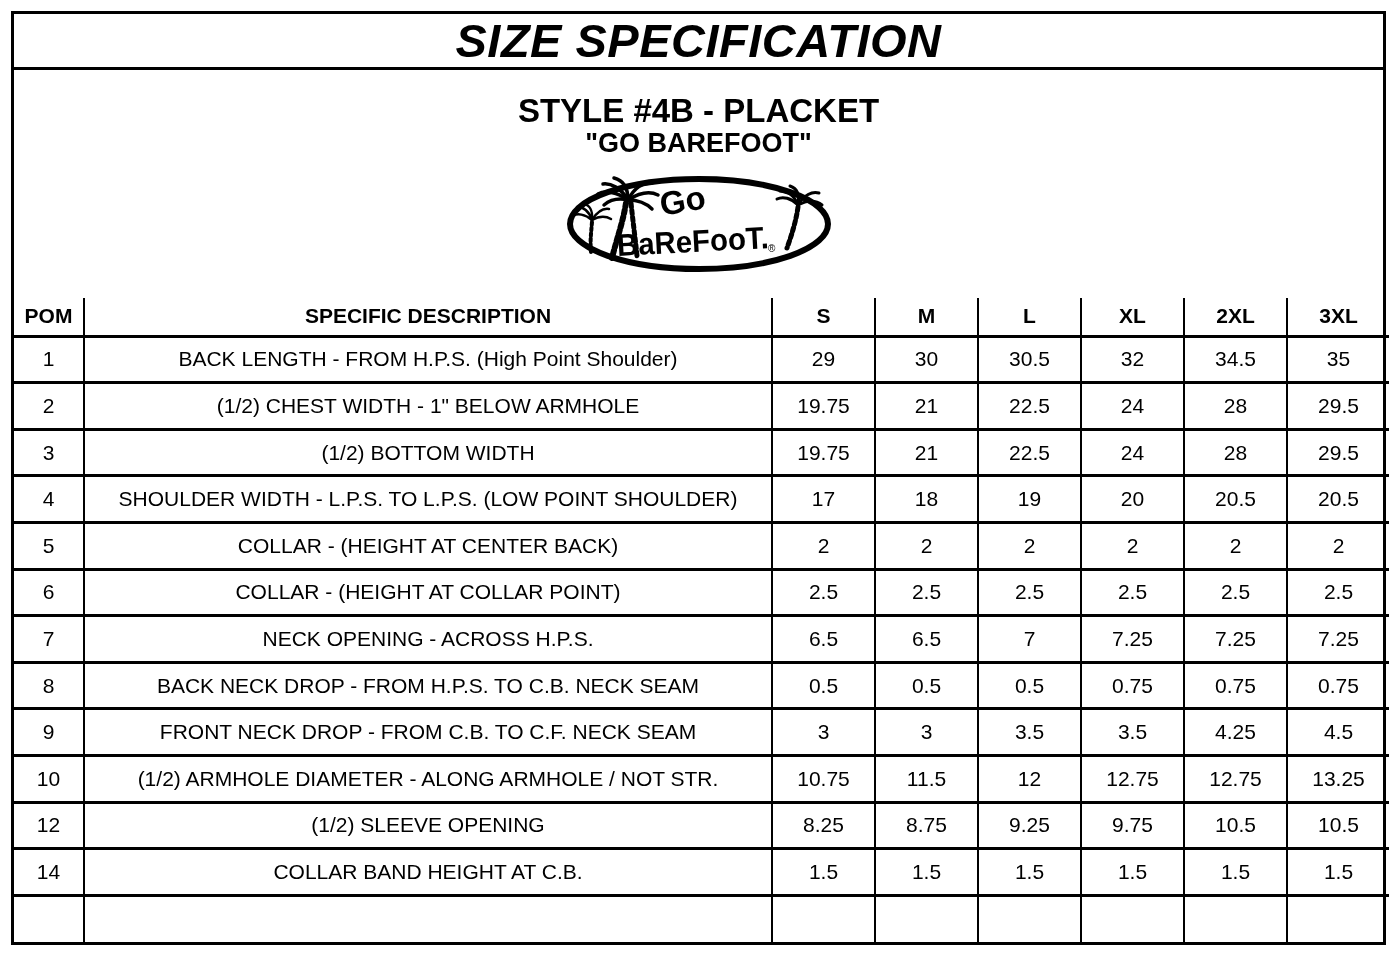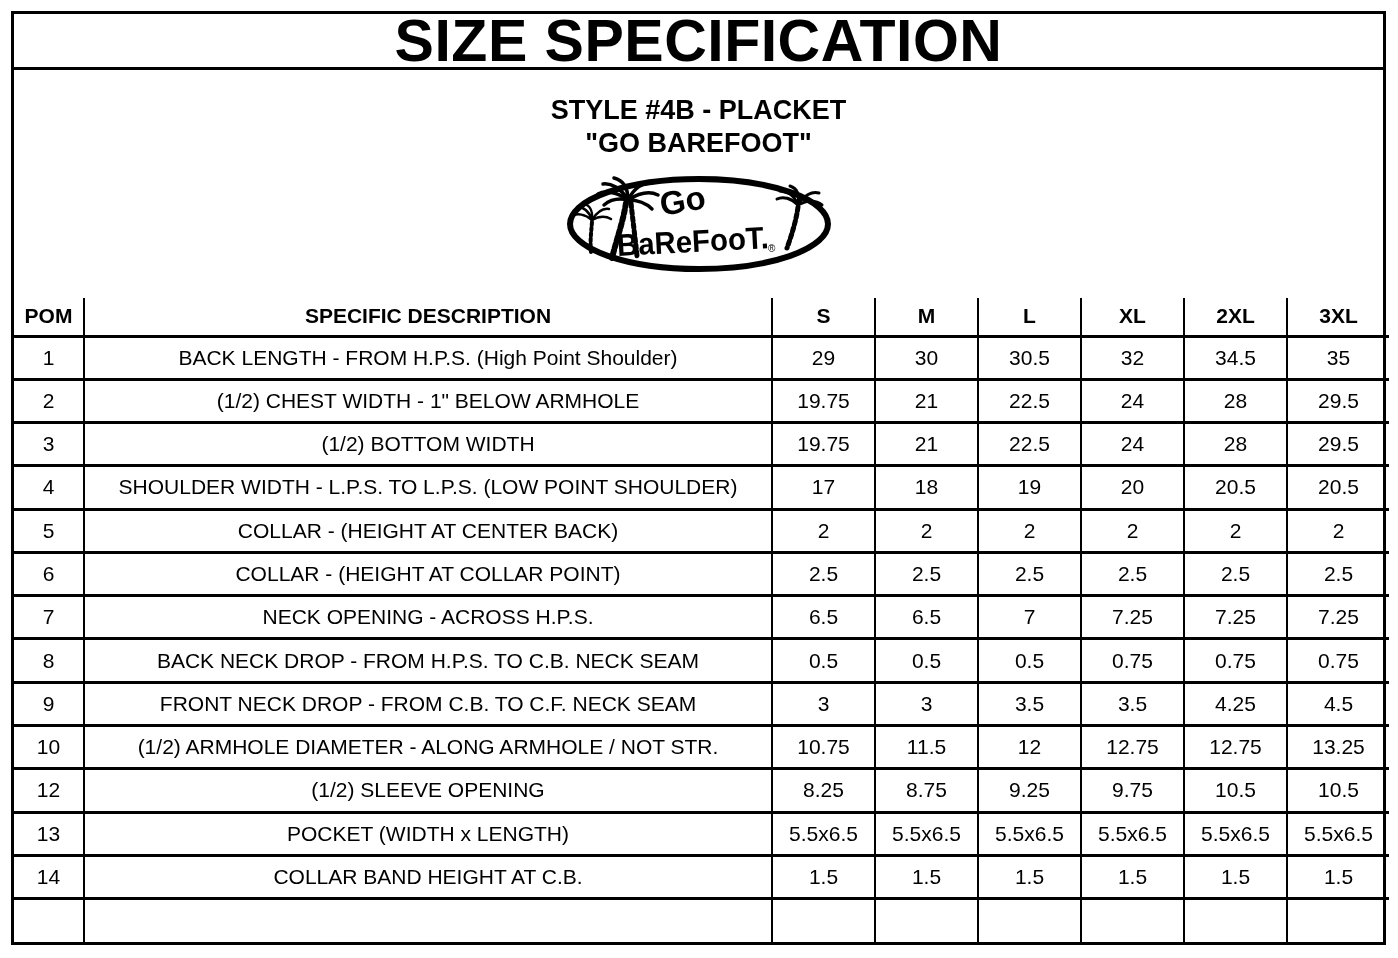--- a/index.html
+++ b/index.html
@@ -22,33 +22,34 @@
   }
   .title-bar {
     height: 56px;
     border-bottom: 3px solid #000;
     display: flex;
     align-items: center;
     justify-content: center;
     flex: none;
   }
   .doc-title {
-    font-size: 59px;
+    font-size: 47px;
     font-weight: bold;
     letter-spacing: 0.5px;
     white-space: nowrap;
+    font-style: italic;
   }
   .middle {
     height: 228px;
     flex: none;
     display: flex;
     flex-direction: column;
     align-items: center;
   }
-  .style-line-1 { margin-top: 24px; font-size: 27px; font-weight: bold; line-height: 33px; white-space: nowrap; }
+  .style-line-1 { margin-top: 24px; font-size: 33px; font-weight: bold; line-height: 33px; white-space: nowrap; }
   .style-line-2 { font-size: 27px; font-weight: bold; line-height: 33px; white-space: nowrap; }
   .logo-wrap { margin-top: 14px; }
   .spec-table {
     flex: 1;
     width: 100%;
     border-collapse: collapse;
     table-layout: fixed;
   }
   .spec-table th, .spec-table td {
     border: 2px solid #000;
@@ -251,30 +252,20 @@
           <td>12</td>
           <td class="desc-cell">(1/2) SLEEVE OPENING</td>
           <td>8.25</td>
           <td>8.75</td>
           <td>9.25</td>
           <td>9.75</td>
           <td>10.5</td>
           <td>10.5</td>
         </tr>
         <tr>
-          <td>13</td>
-          <td class="desc-cell">POCKET (WIDTH x LENGTH)</td>
-          <td>5.5x6.5</td>
-          <td>5.5x6.5</td>
-          <td>5.5x6.5</td>
-          <td>5.5x6.5</td>
-          <td>5.5x6.5</td>
-          <td>5.5x6.5</td>
-        </tr>
-        <tr>
           <td>14</td>
           <td class="desc-cell">COLLAR BAND HEIGHT AT C.B.</td>
           <td>1.5</td>
           <td>1.5</td>
           <td>1.5</td>
           <td>1.5</td>
           <td>1.5</td>
           <td>1.5</td>
         </tr>
         <tr>

